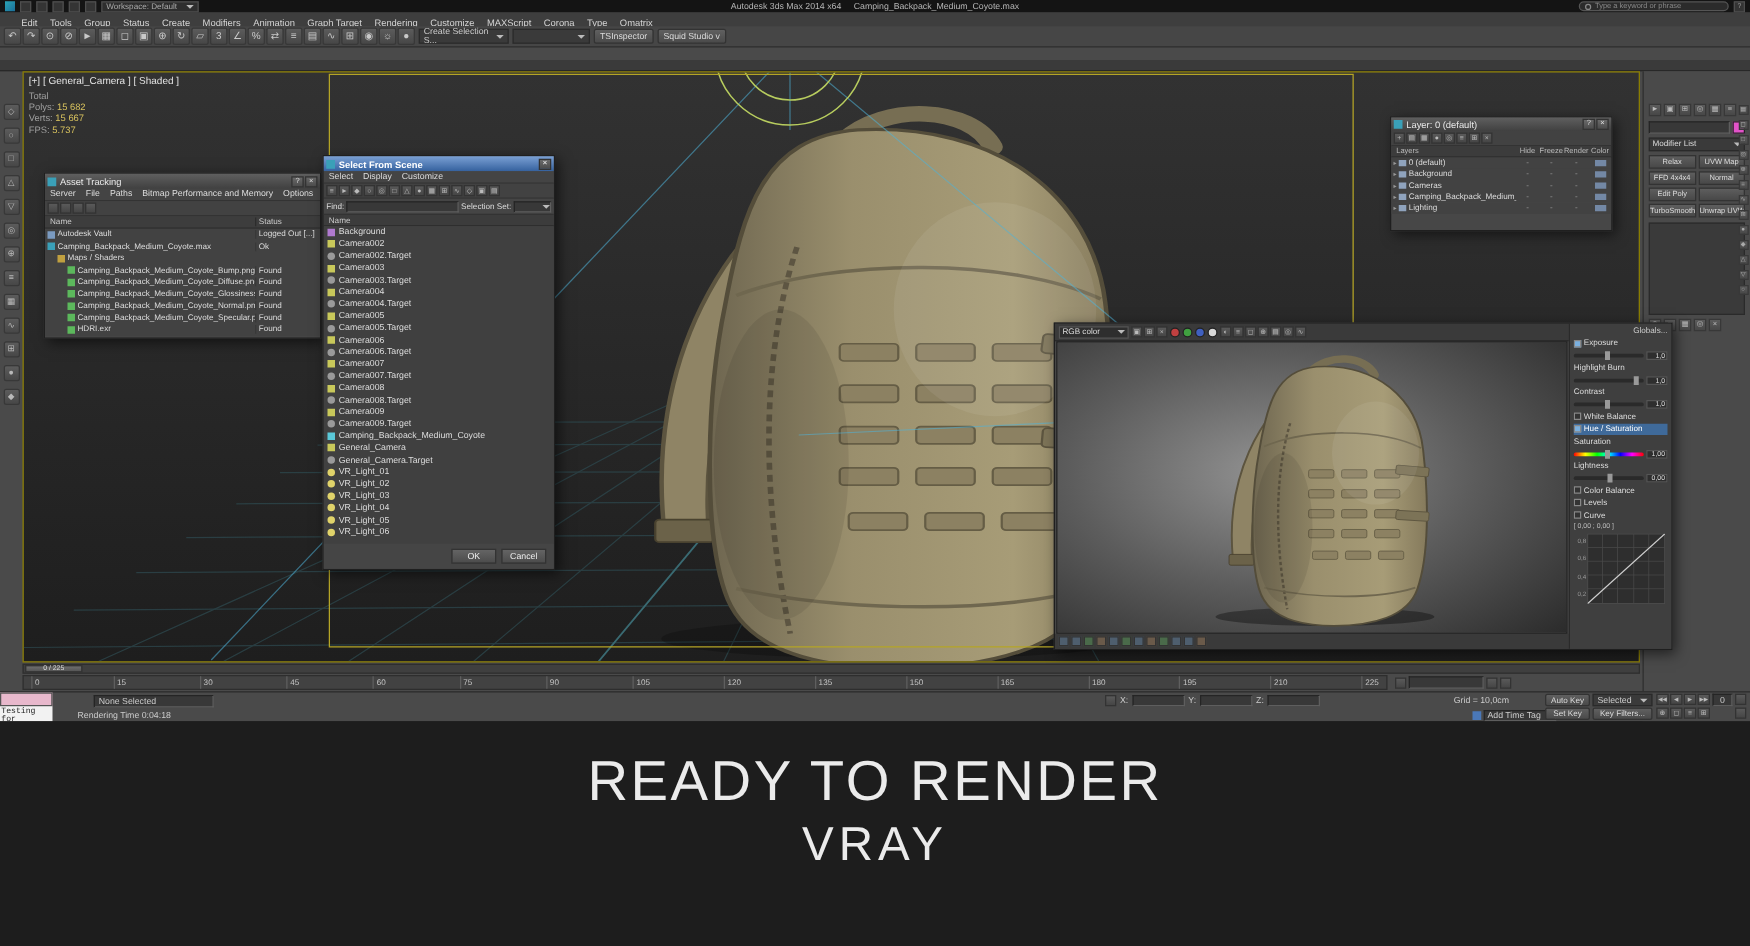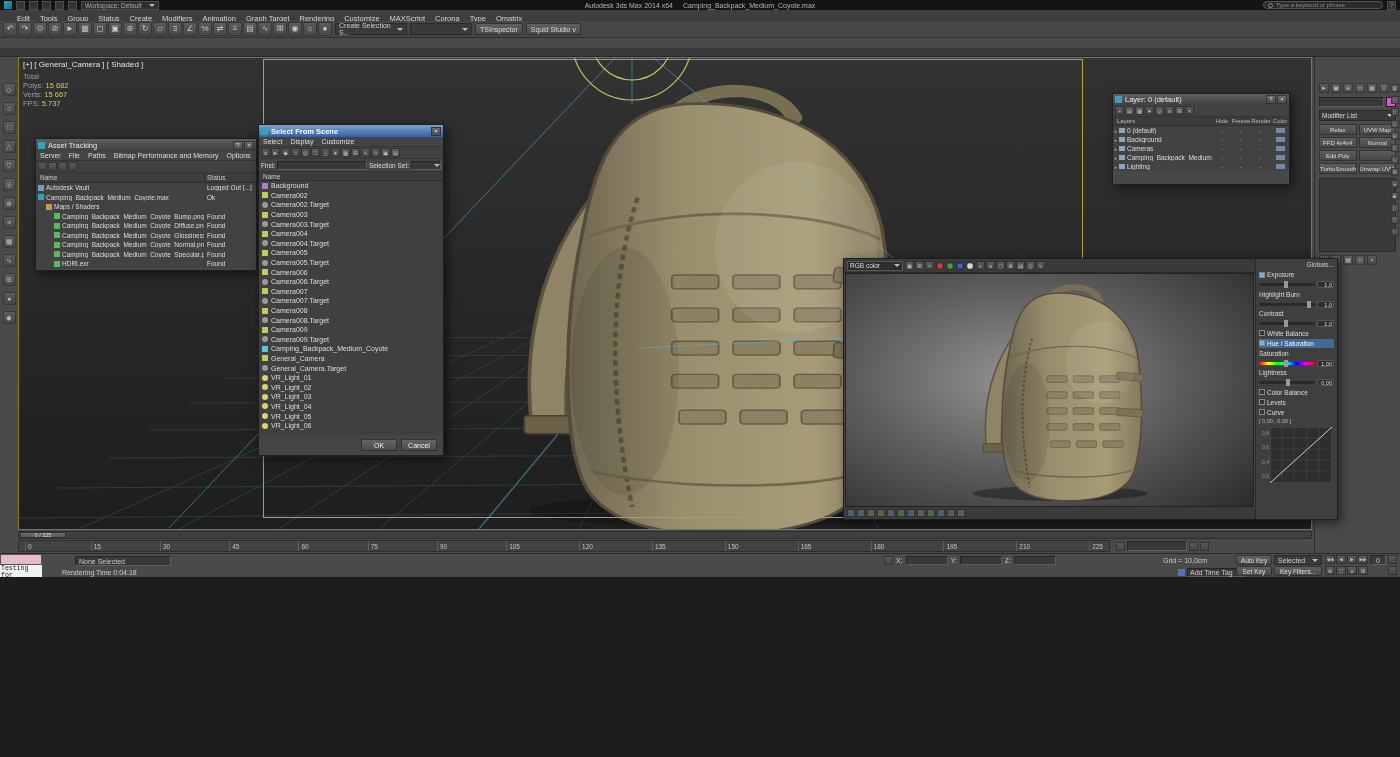--- a/index.html
+++ b/index.html
@@ -937,13 +937,17 @@
       <span class="wti" style="width:10px">⊕</span>
           <span class="wti" style="width:10px">◻</span>
           <span class="wti" style="width:10px">≡</span>
           <span class="wti" style="width:10px">⊞</span>
         </div>
       <span class="abs wti" style="left:1388px;top:1px"></span>
       <span class="abs wti" style="left:1388px;top:12px"></span>
     </div>
   </div>
 
+  <div class="banner">
+    <div class="b1">READY TO RENDER</div>
+    <div class="b2">VRAY</div>
+  </div>
 </div>
 
 </body></html>

